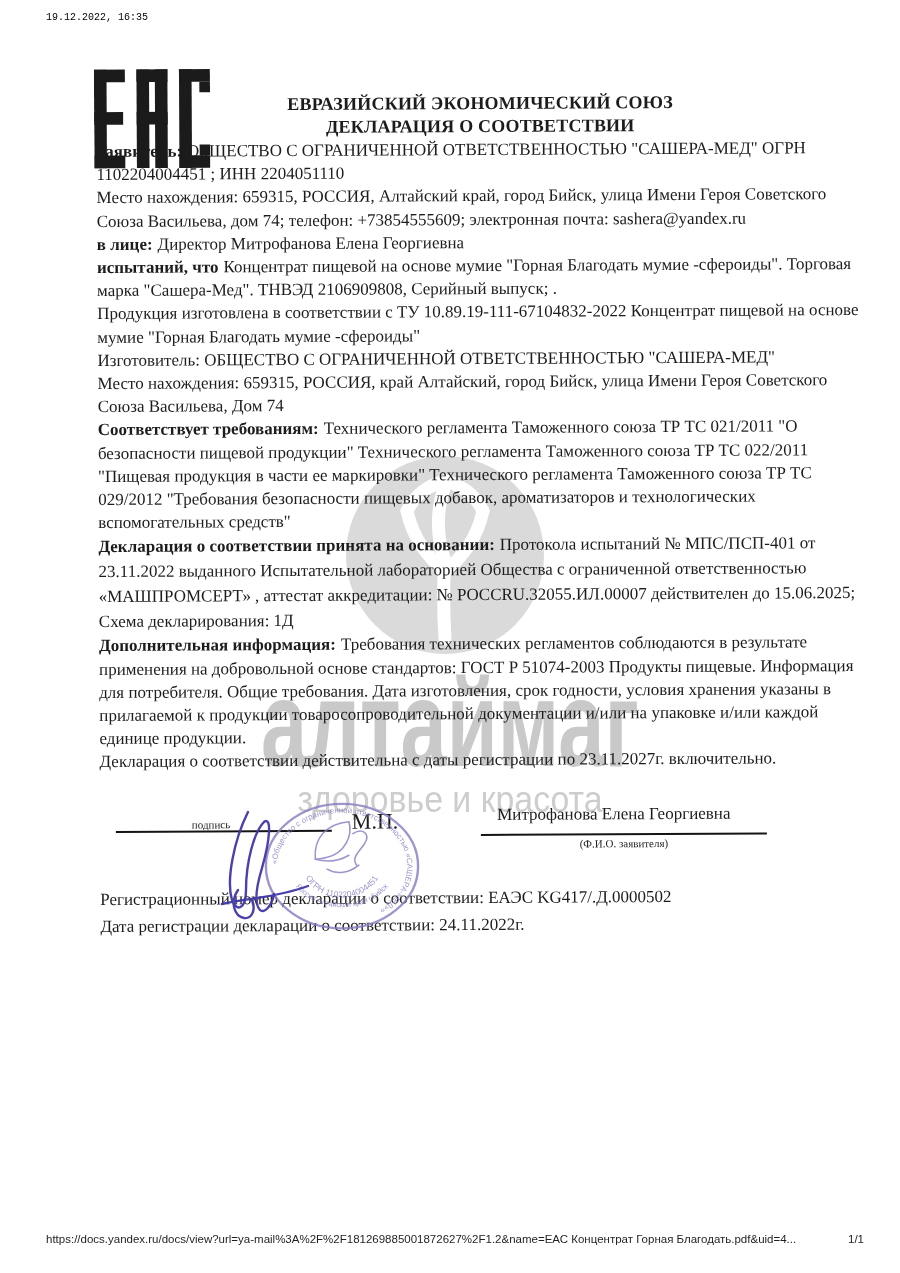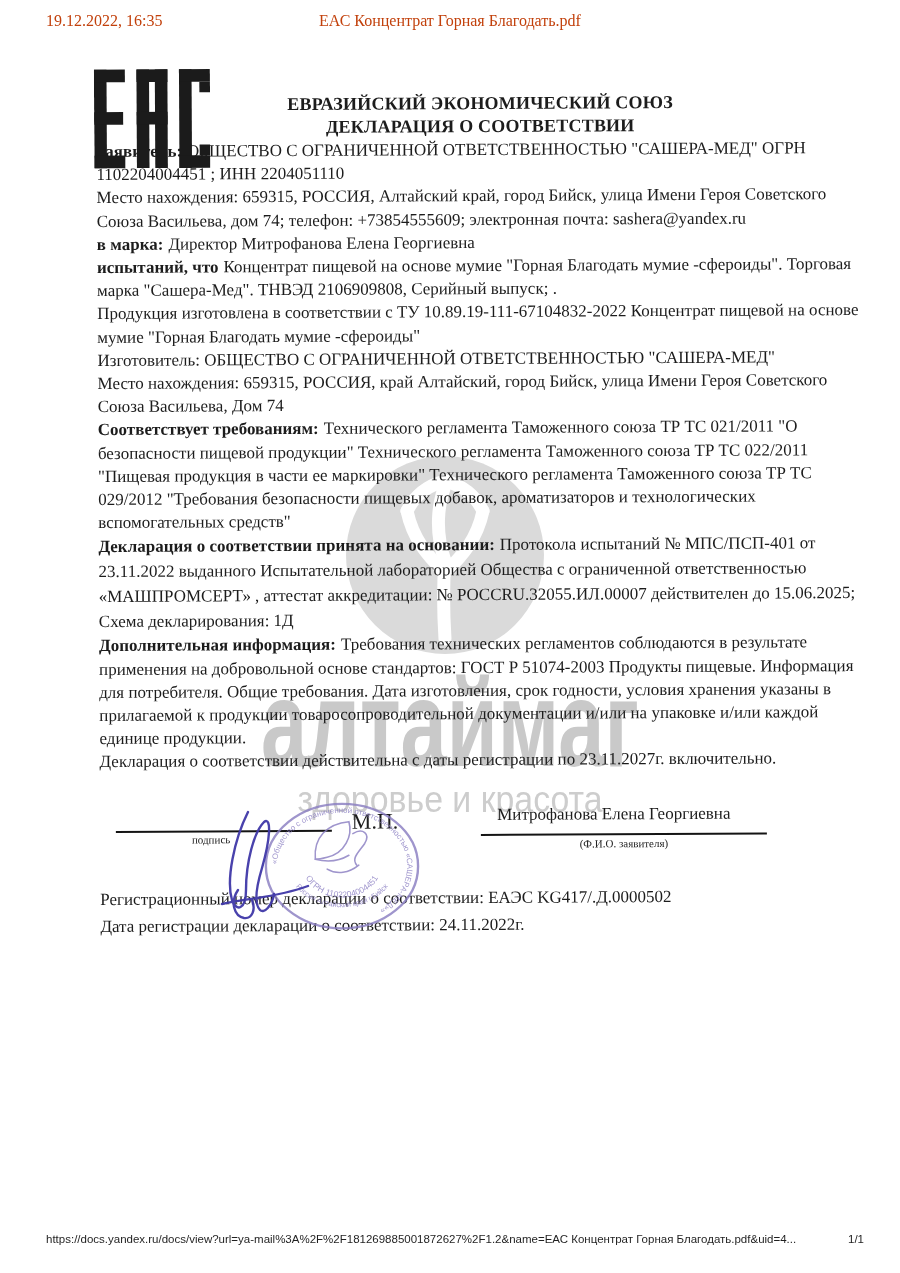--- a/index.html
+++ b/index.html
@@ -3,21 +3,21 @@
 <meta charset="utf-8">
 <style>
   html,body { margin:0; padding:0; background:#ffffff; }
   .page {
     position:relative; width:900px; height:1273px; background:#ffffff;
     overflow:hidden; font-family:"Liberation Serif", serif; color:#1c1c1c;
   }
 
   
   .print-header { position:absolute; top:10px; left:46px; right:46px; height:20px;
-    font-family:Liberation Serif, serif; font-size:16px; color:#c2410c; z-index:5; }
+    font-family:Liberation Mono, monospace; font-size:10px; color:#000000; z-index:5; }
   .ph-date { position:absolute; left:0; top:2px; }
   .ph-file { position:absolute; left:0; right:0; top:2px; text-align:center; }
   .print-footer { position:absolute; top:1233px; left:46px; right:36px;
     font-family:"Liberation Sans", sans-serif; font-size:11.5px; color:#1f1f1f;
     display:flex; justify-content:space-between; align-items:flex-start; z-index:5; }
   .pf-url { max-width:790px; white-space:nowrap; overflow:hidden; }
   .pf-page { margin-left:10px; }
 
   
   .wm-layer { position:absolute; left:0; top:0; width:900px; height:1273px; z-index:0; pointer-events:none; }
@@ -38,21 +38,21 @@
   .para-dop   { margin-top:8px; }
   .para-valid { margin-top:6px; }
   .para-reg   { margin-top:14px; line-height:27px !important; }
 
   
   .sig-block { position:relative; height:112px; margin-top:0; }
   .sig-line { position:absolute; border-top:2px solid #141414; }
   .sig-line-left  { left:16px;  top:57px; width:216px; }
   .sig-line-right { left:381px; top:62px; width:286px; }
   .sig-caption { position:absolute; font-size:11px; color:#222; }
-  .sig-caption-left  { left:92px;  top:60px; }
+  .sig-caption-left  { left:92px;  top:45px; }
   .sig-caption-right { left:381px; top:66px; width:286px; text-align:center; }
   .sig-mp   { position:absolute; left:252px; top:36px; font-size:22px; }
   .sig-name { position:absolute; left:358px; top:33px; width:312px; text-align:center; font-size:17px; }
 </style>
 </head>
 <body>
 
 <div class="page">
 
   <svg class="wm-layer" viewBox="0 0 900 1273" xmlns="http://www.w3.org/2000/svg">
@@ -66,21 +66,20 @@
         <path d="M 62,56 C 70,40 84,30 100,26"></path>
         <path d="M 138,56 C 130,40 116,30 100,26"></path>
       </g>
     </g>
     <text x="450" y="766" text-anchor="middle" textLength="378" lengthAdjust="spacingAndGlyphs" font-family="Liberation Sans, sans-serif" font-weight="bold" font-size="122" fill="#c9c9c9">алтаймаг</text>
     <text x="450" y="812" text-anchor="middle" textLength="305" lengthAdjust="spacingAndGlyphs" font-family="Liberation Sans, sans-serif" font-size="37" fill="#cdcdcd">здоровье и красота</text>
   </svg>
 
   <div class="print-header">
     <span class="ph-date">19.12.2022, 16:35</span>
-    <span class="ph-file">ЕАС Концентрат Горная Благодать.pdf</span>
   </div>
 
   <div class="content">
 
     <svg class="eac-logo" viewBox="0 0 120 102" xmlns="http://www.w3.org/2000/svg" aria-label="ЕАС">
       <g fill="#1b1b1b">
         <rect x="0" y="0" width="13" height="102"></rect>
           <rect x="0" y="0" width="32" height="13"></rect>
         <rect x="0" y="44" width="30" height="13"></rect>
           <rect x="0" y="89" width="32" height="13"></rect>
@@ -99,21 +98,21 @@
     <div class="doc-title">
       <div>ЕВРАЗИЙСКИЙ ЭКОНОМИЧЕСКИЙ СОЮЗ</div>
       <div>ДЕКЛАРАЦИЯ О СООТВЕТСТВИИ</div>
     </div>
 
     <p class="para-main">
       <span class="b">Заявитель:</span><span>ОБЩЕСТВО С ОГРАНИЧЕННОЙ ОТВЕТСТВЕННОСТЬЮ "САШЕРА-МЕД" ОГРН 1102204004451 ; ИНН 2204051110</span>
     </p>
     <p>Место нахождения: 659315, РОССИЯ, Алтайский край, город Бийск, улица Имени Героя Советского Союза Васильева, дом 74; телефон: +73854555609; электронная почта: sashera@yandex.ru</p>
     <p>
-      <span class="b">в марка:</span><span>Директор Митрофанова Елена Георгиевна</span>
+      <span class="b">в лице:</span><span>Директор Митрофанова Елена Георгиевна</span>
     </p>
     <p>
       <span class="b">испытаний, что</span><span>Концентрат пищевой на основе мумие "Горная Благодать мумие -сфероиды". Торговая марка "Сашера-Мед". ТНВЭД 2106909808, Серийный выпуск; .</span>
     </p>
     <p>Продукция изготовлена в соответствии с ТУ 10.89.19-111-67104832-2022 Концентрат пищевой на основе мумие "Горная Благодать мумие -сфероиды"</p>
     <p>Изготовитель: ОБЩЕСТВО С ОГРАНИЧЕННОЙ ОТВЕТСТВЕННОСТЬЮ "САШЕРА-МЕД"</p>
     <p>Место нахождения: 659315,  РОССИЯ, край Алтайский, город Бийск, улица Имени Героя Советского Союза Васильева, Дом 74</p>
 
     <p class="para-sootv">
       <span class="b">Соответствует требованиям:</span><span>Технического регламента Таможенного союза ТР ТС 021/2011 "О безопасности пищевой продукции" Технического регламента Таможенного союза ТР ТС 022/2011 "Пищевая продукция в части ее маркировки" Технического регламента Таможенного союза ТР ТС 029/2012 "Требования безопасности пищевых добавок, ароматизаторов и технологических вспомогательных средств"</span>

